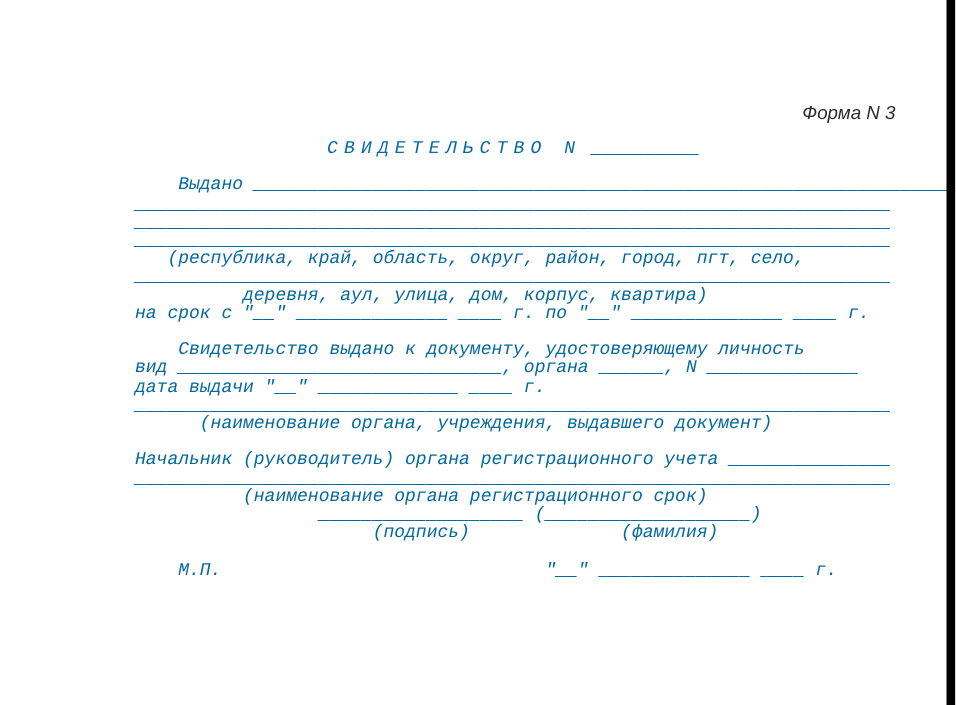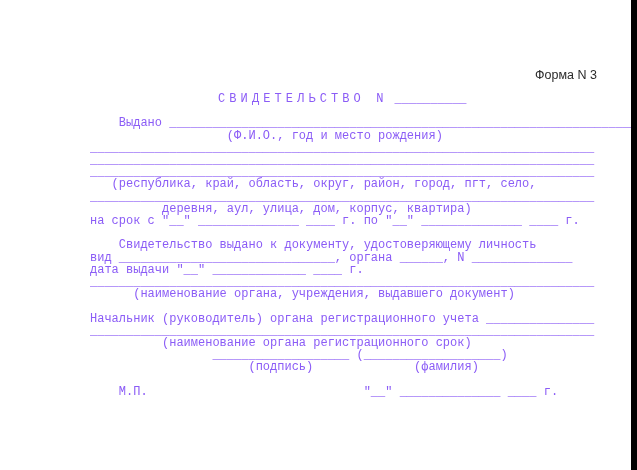--- a/index.html
+++ b/index.html
@@ -3,20 +3,21 @@
 <meta charset="utf-8">
 <style>
   html, body { margin: 0; padding: 0; background: #ffffff; }
   .screen {
     position: relative;
     width: 637px;
     height: 470px;
     background: #ffffff;
     overflow: hidden;
     font-family: "Liberation Mono", "DejaVu Sans Mono", monospace;
+    font-style: italic;
   }
   .edge-bar {
     position: absolute;
     top: 0;
     right: 0;
     width: 6px;
     height: 470px;
     background: #000000;
   }
   .content { padding-top: 68px; }
@@ -27,21 +28,21 @@
     line-height: 14px;
     font-family: "Liberation Sans", "DejaVu Sans", sans-serif;
     font-size: 12.5px;
     color: #2b2b2b;
     margin-bottom: 11px;
   }
   .doc {
     padding-left: 90px;
     font-size: 12px;
     line-height: 12.2px;
-    color: #8b5cf6;
+    color: #0369a1;
   }
   .doc-line {
     white-space: pre;
     min-height: 12.2px;
   }
   .title-line { padding-left: 128px; }
   .title-text { letter-spacing: 4.1px; }
   .title-blank { margin-left: 7px; }
 </style>
 </head>
@@ -50,21 +51,20 @@
 <div class="screen">
   <div class="edge-bar"></div>
 
   <div class="content">
     <div class="form-label">Форма N 3</div>
 
     <div class="doc">
       <div class="doc-line title-line"><span class="title-text">СВИДЕТЕЛЬСТВО N</span><span class="title-blank">__________</span></div>
       <div class="doc-line"></div>
       <div class="doc-line">    Выдано ___________________________________________________________________</div>
-      <div class="doc-line">                   (Ф.И.О., год и место рождения)</div>
       <div class="doc-line">______________________________________________________________________</div>
       <div class="doc-line">______________________________________________________________________</div>
       <div class="doc-line">______________________________________________________________________</div>
       <div class="doc-line">   (республика, край, область, округ, район, город, пгт, село,</div>
       <div class="doc-line">______________________________________________________________________</div>
       <div class="doc-line">          деревня, аул, улица, дом, корпус, квартира)</div>
       <div class="doc-line">на срок с "__" ______________ ____ г. по "__" ______________ ____ г.</div>
       <div class="doc-line"></div>
       <div class="doc-line">    Свидетельство выдано к документу, удостоверяющему личность</div>
       <div class="doc-line">вид ______________________________, органа ______, N ______________</div>

